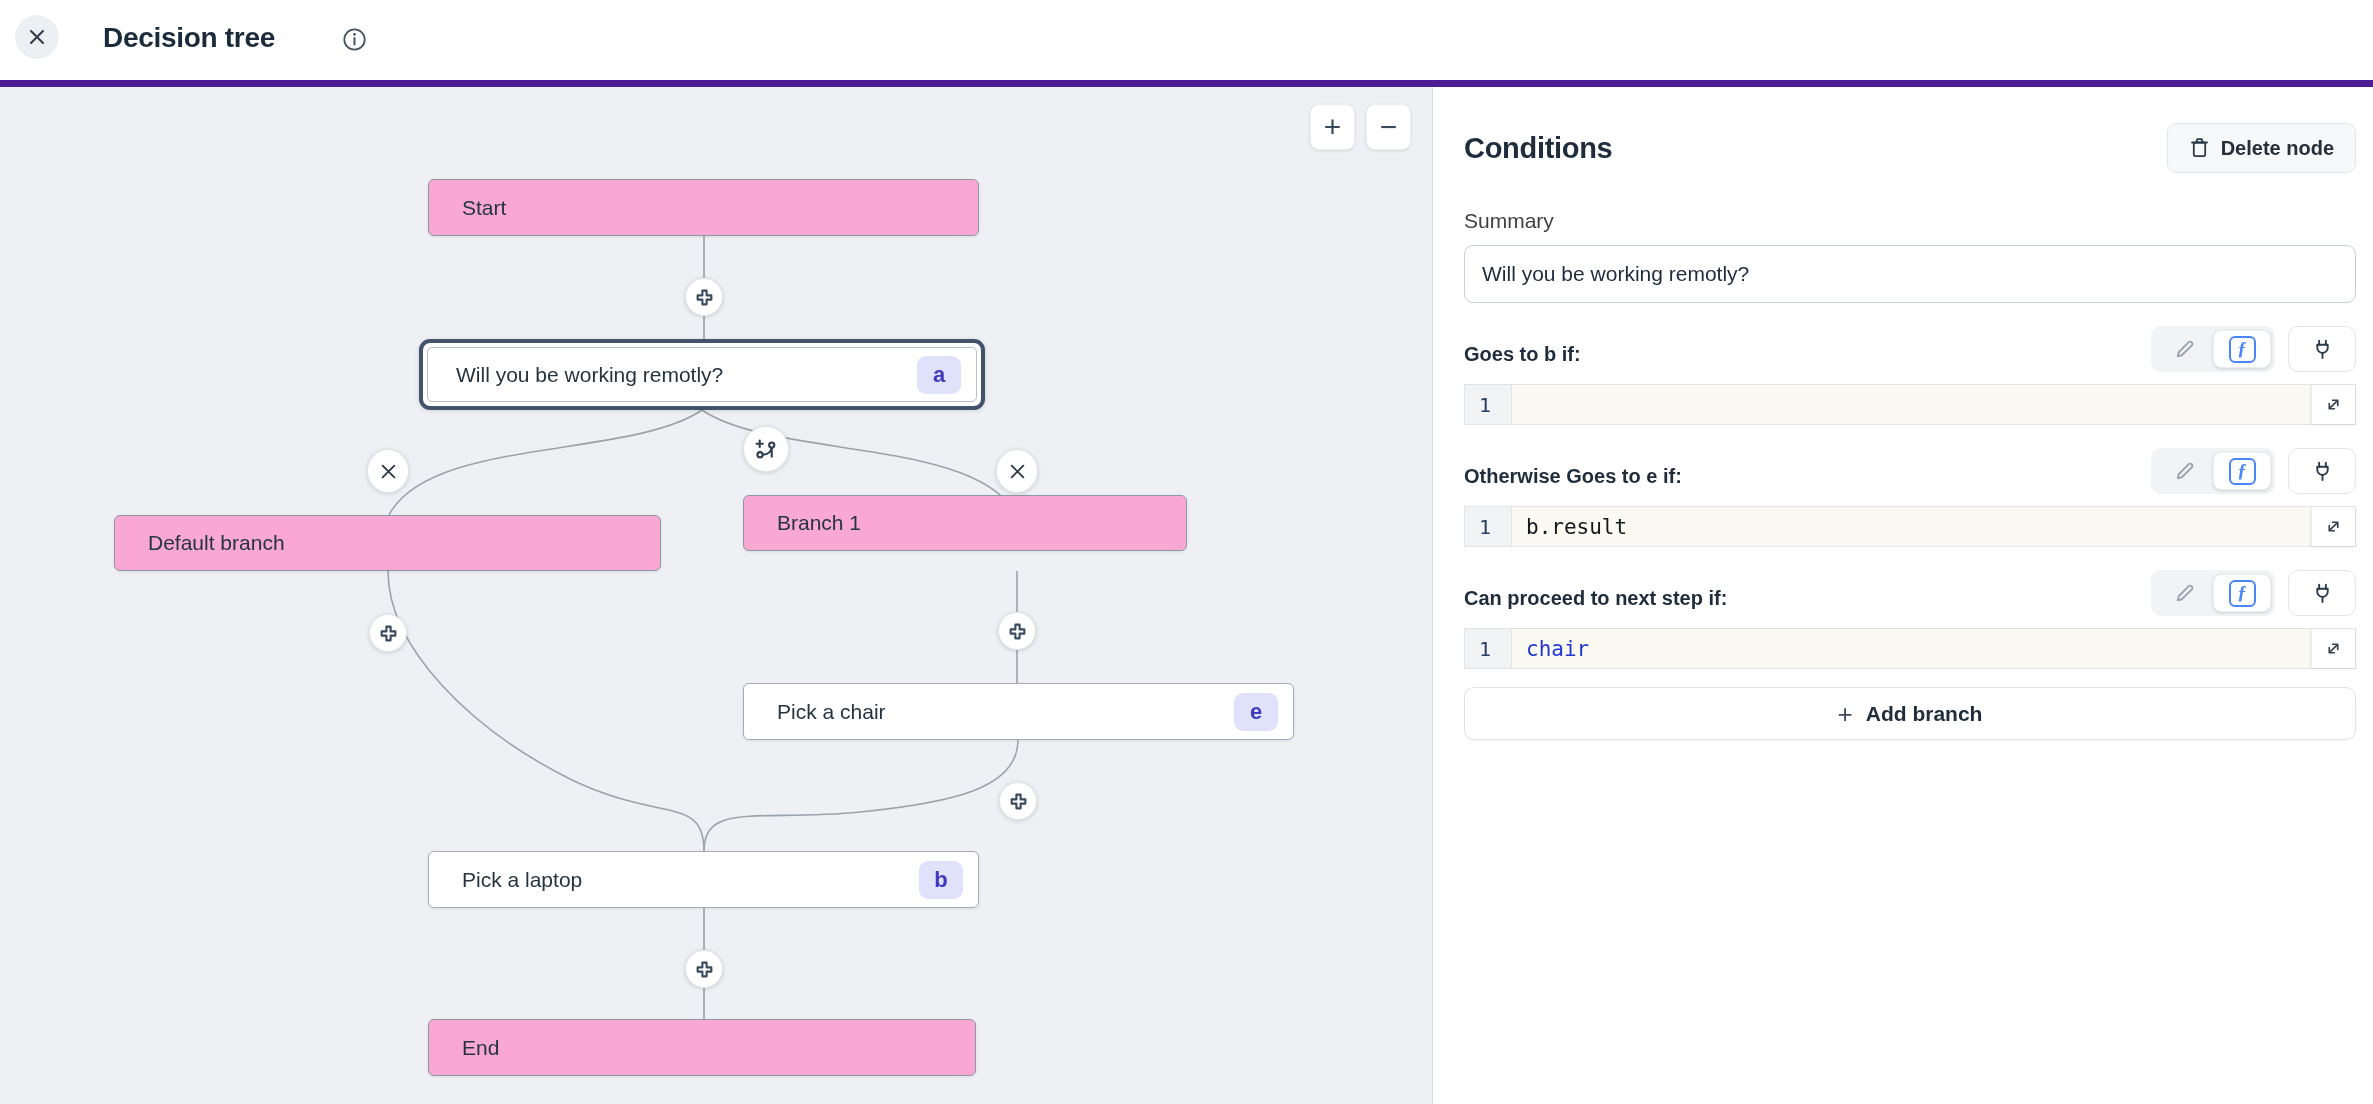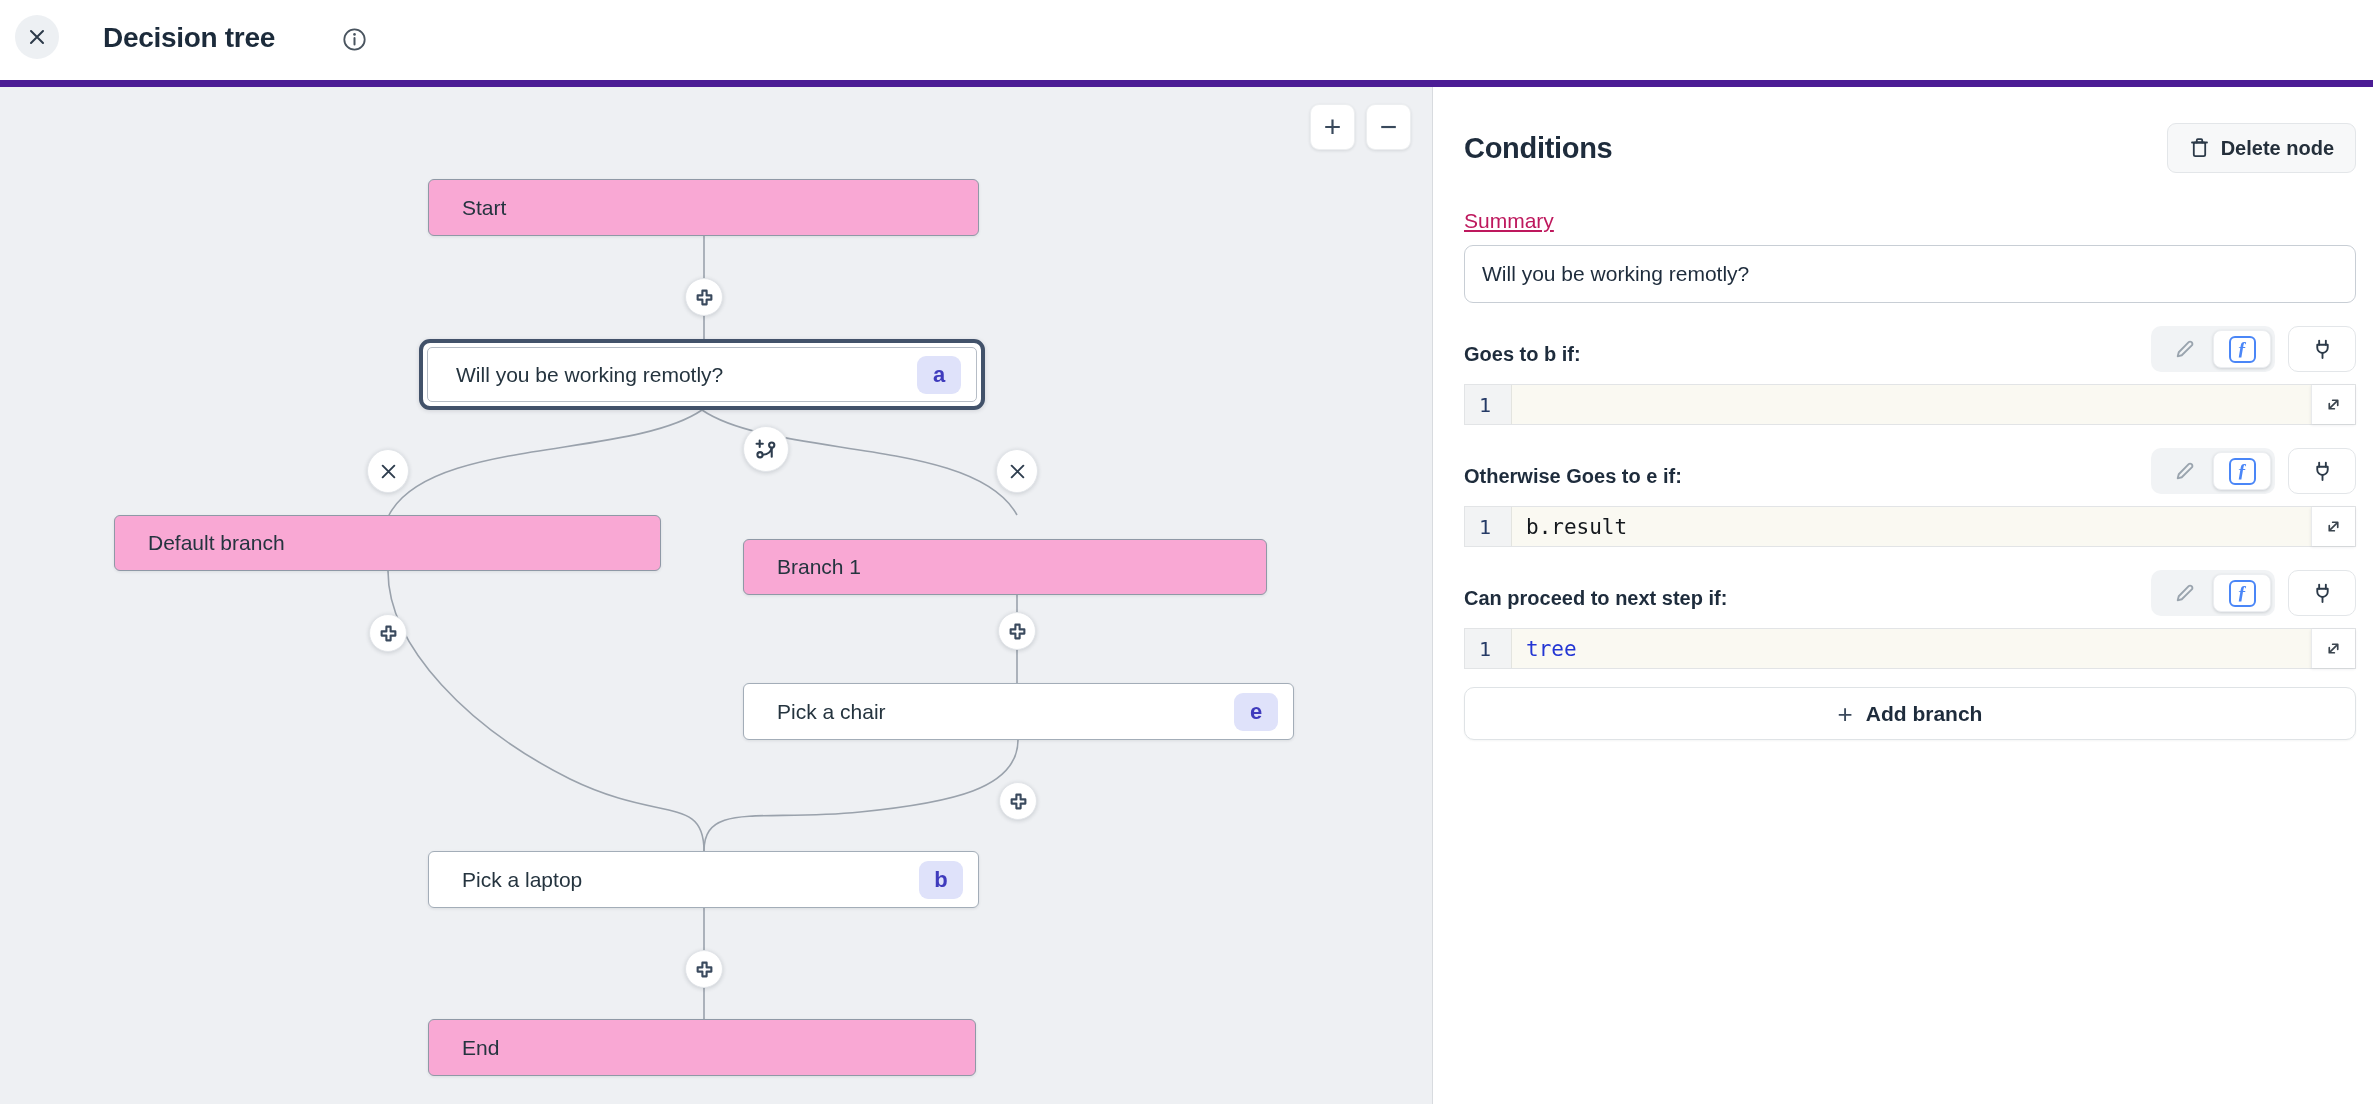--- a/index.html
+++ b/index.html
@@ -53,21 +53,21 @@
   .panel { position:absolute; left:1434px; top:87px; width:939px; height:1017px;
     background:#fff; padding:36px 17px 0 30px; }
   .panel-head { display:flex; justify-content:space-between; align-items:center; }
   .panel-title { font-size:29px; font-weight:bold; color:#1e2c3c;
     letter-spacing:-0.3px; }
   .delete-btn { display:flex; align-items:center; gap:11px; height:50px;
     padding:0 21px; background:#f7f8f9; border:1px solid #e3e6e9;
     border-radius:9px; font-size:20px; font-weight:600; color:#242f3b;
     cursor:pointer; font-family:inherit; }
 
-  .summary-label { margin-top:36px; font-size:21px; color:#be185d;text-decoration:underline; }
+  .summary-label { margin-top:36px; font-size:21px; color:#404040; }
   .summary-input { margin-top:12px; width:100%; height:58px;
     border:1px solid #c8ced5; border-radius:9px; padding:0 17px;
     font-size:21px; color:#1e2c3c; font-family:inherit; background:#fff; }
 
   .cond-group { margin-top:23px; }
   .cond-group:first-of-type { margin-top:33px; }
   .cond-row1 { display:flex; justify-content:space-between; align-items:flex-end; }
   .cond-label { font-size:20px; font-weight:bold; color:#1e2c3c;
     padding-bottom:6px; }
   .cond-icons { display:flex; gap:13px; align-items:center; }
@@ -152,21 +152,21 @@
       <span class="node-label">Will you be working remotly?</span>
       <span class="badge">a</span>
     </div>
   </div>
 
   <div class="node gray" style="left:114px; top:428px; width:547px; height:56px">
     <span class="node-label">Default branch</span>
 
   </div>
 
-  <div class="node gray" style="left:743px; top:452px; width:524px; height:56px">
+  <div class="node gray" style="left:743px; top:408px; width:444px; height:56px">
     <span class="node-label">Branch 1</span>
 
   </div>
 
   <div class="node" style="left:743px; top:596px; width:551px; height:57px">
     <span class="node-label">Pick a chair</span>
     <span class="badge">e</span>
   </div>
 
   <div class="node" style="left:428px; top:764px; width:551px; height:57px">
@@ -394,21 +394,21 @@
                 <path d="M6 6.5 h10 v2.8 a5 5 0 0 1 -10 0 z"></path>
                 <path d="M11 14.3 v4.8"></path>
               </g>
             </svg>
           </span>
         </button>
       </div>
     </div>
     <div class="code-row">
       <div class="code-gutter">1</div>
-      <div class="code-text" style="color:#2336d4">tree</div>
+      <div class="code-text" style="color:#2336d4">chair</div>
       <button class="expand-btn">
         <span>
           <svg width="19" height="19" viewBox="0 0 18 18">
             <g stroke="#3a444e" stroke-width="1.6" fill="none" stroke-linecap="round" stroke-linejoin="round">
               <path d="M5.5 12.5 L12.5 5.5"></path>
               <path d="M8.2 5 H13 V9.8"></path>
               <path d="M9.8 13 H5 V8.2"></path>
             </g>
           </svg>
         </span>

